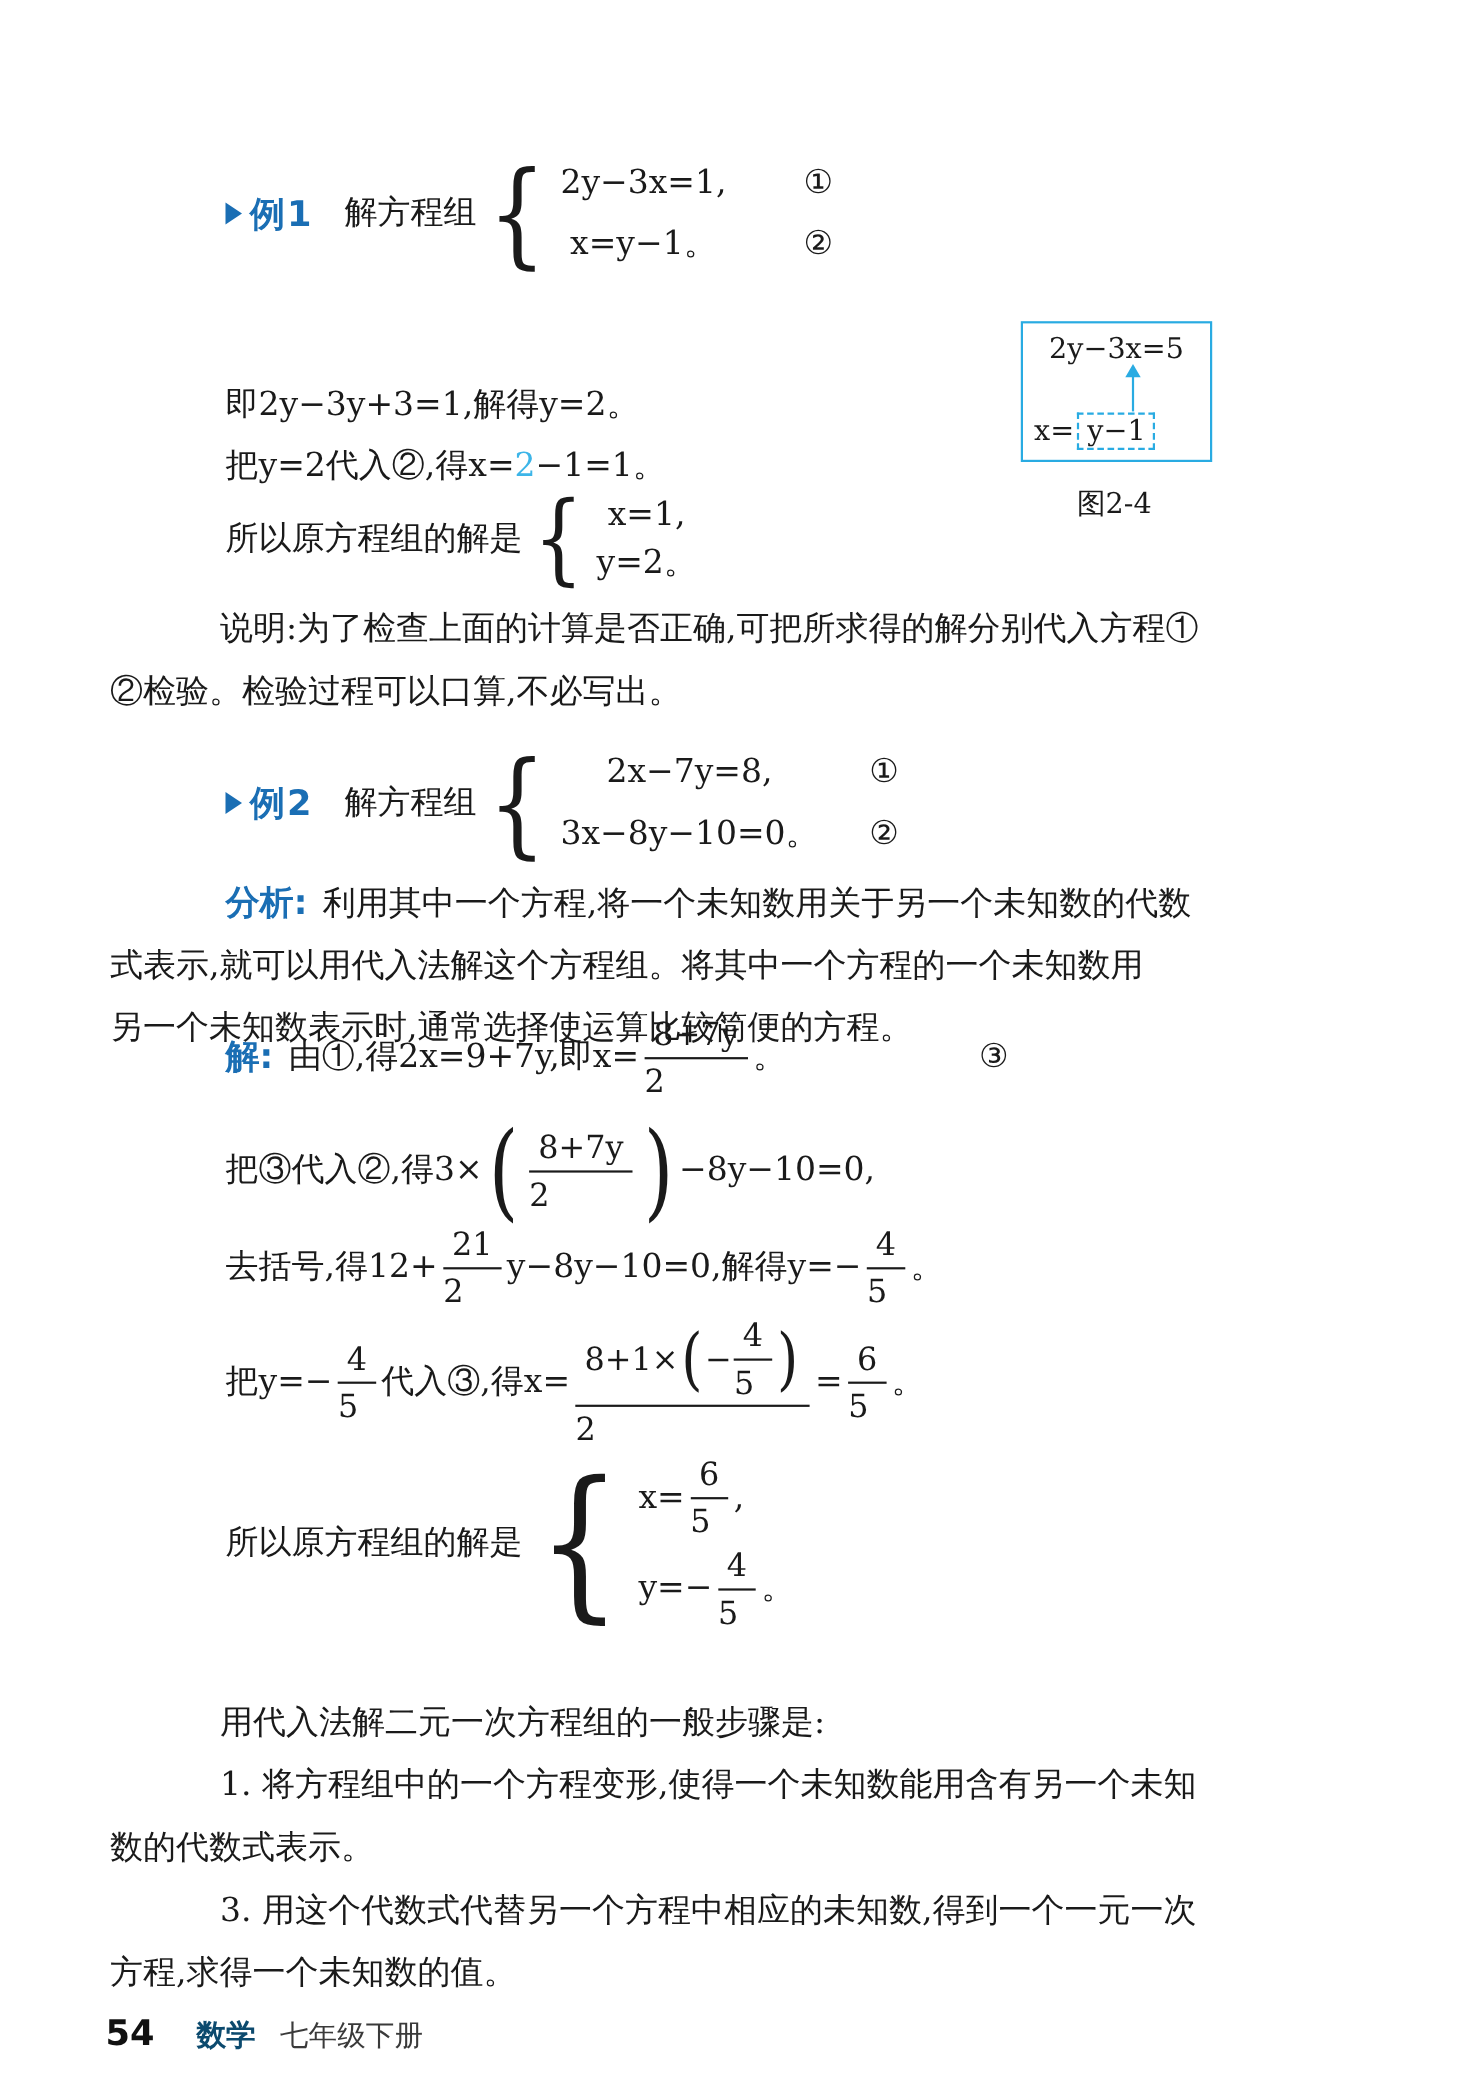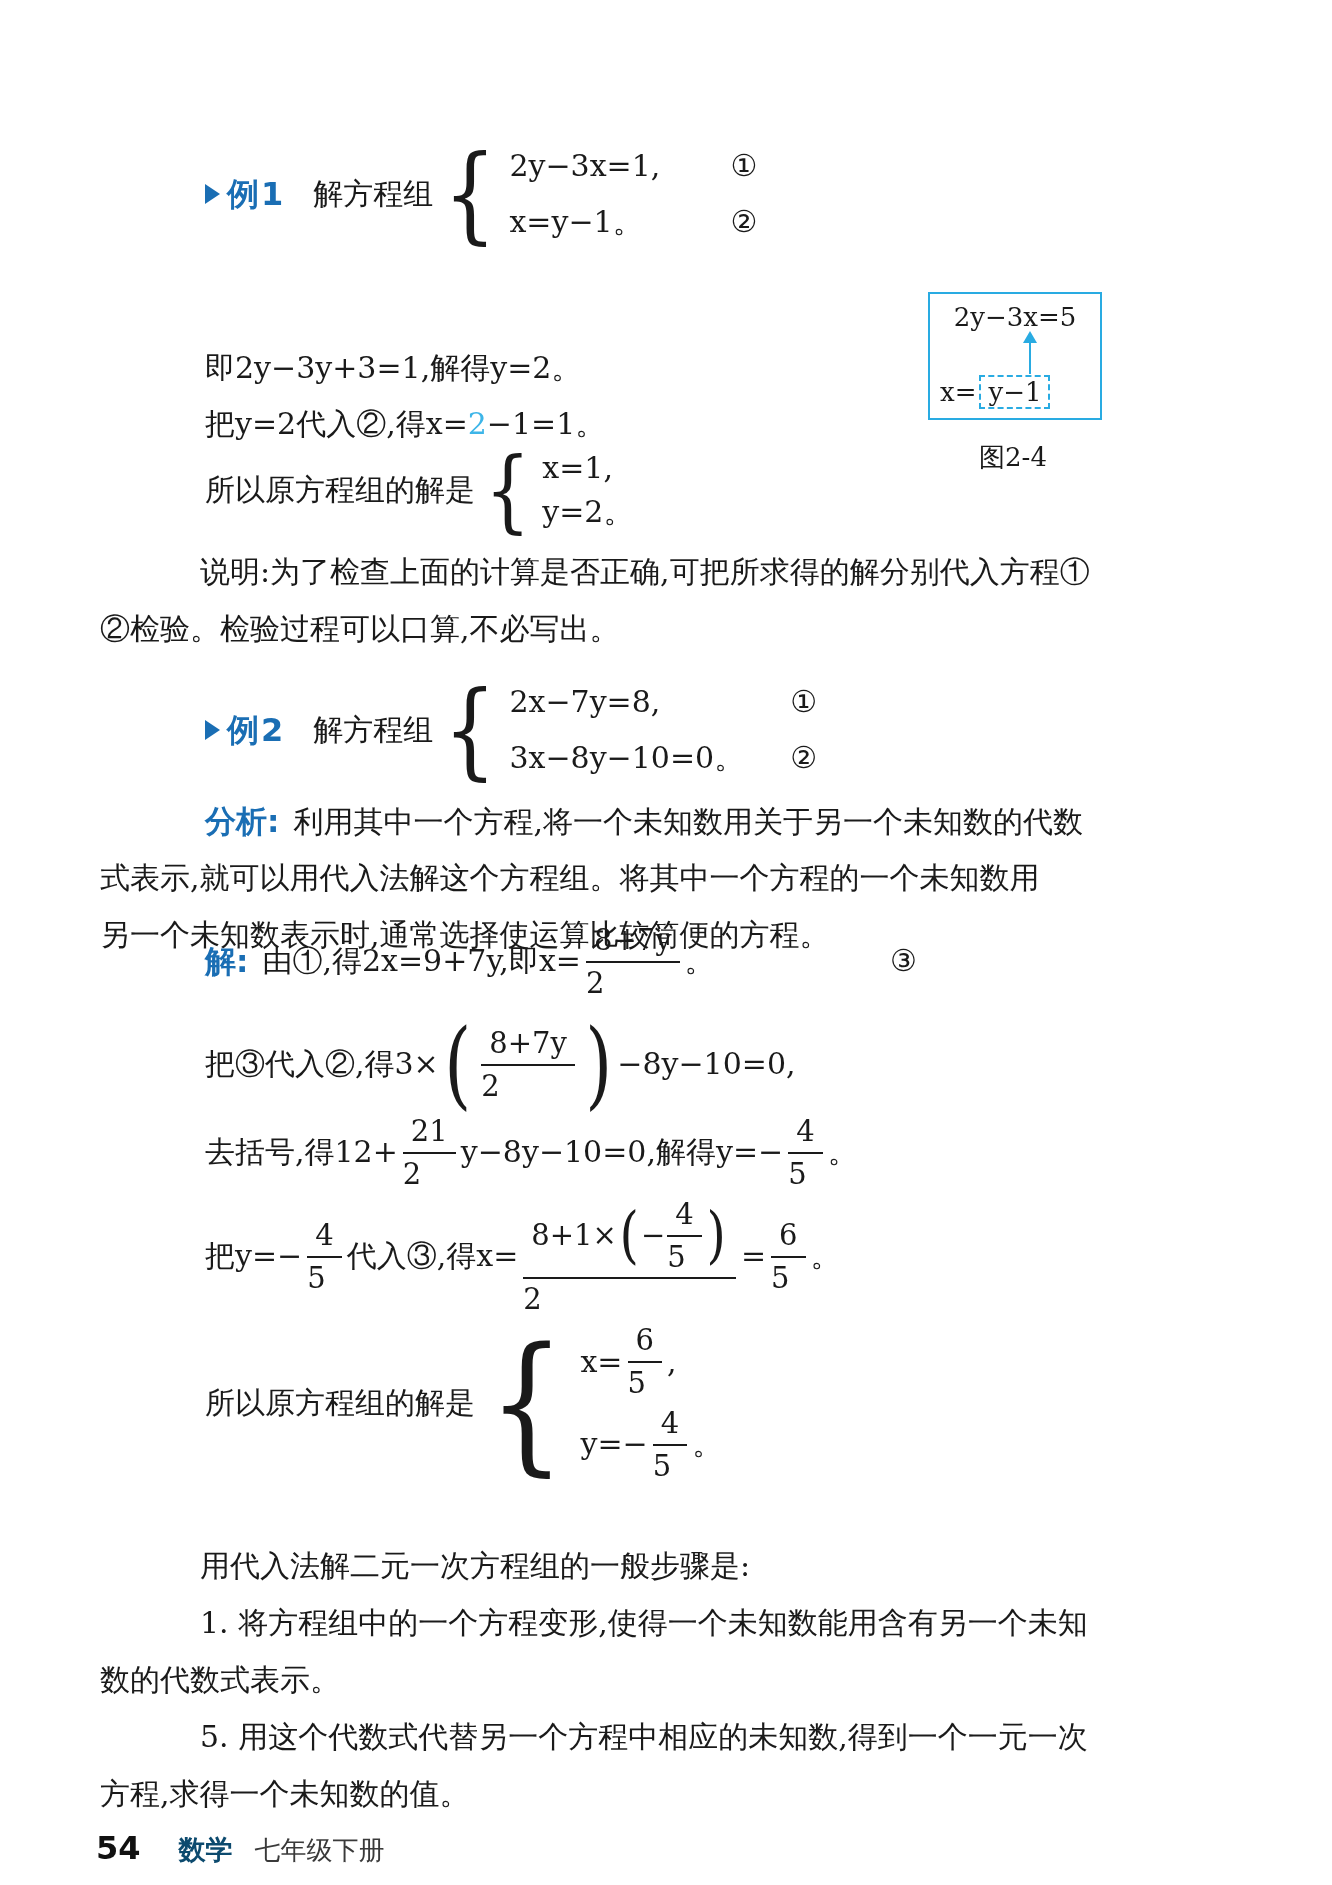--- a/index.html
+++ b/index.html
@@ -7,21 +7,21 @@
         font-family:"DejaVu Serif","Liberation Serif",serif;color:#1a1a1a;}
   .line{position:absolute;font-size:30px;line-height:56px;white-space:nowrap;}
   .flexline{display:flex;align-items:center;}
   .tri-icon{width:0;height:0;border-top:10px solid transparent;border-bottom:10px solid transparent;
         border-left:15px solid #1a6eb4;margin-right:7px;display:inline-block;}
   .ex-label{font-family:"DejaVu Sans","Liberation Sans",sans-serif;color:#1a6eb4;font-weight:bold;
         font-size:32px;margin-right:28px;letter-spacing:2px;}
   .sol-label{font-family:"DejaVu Sans","Liberation Sans",sans-serif;color:#1a6eb4;font-weight:bold;
         font-size:31px;margin-right:14px;}
   .cyan{color:#3db5e8;}
-  .syscol>div,.tagcol>div{line-height:56px;}
+  .syscol>div,.tagcol>div{line-height:56px;text-align:center;}
   .tagcol{margin-left:40px;}
   .brace{display:inline-block;line-height:1;transform:scaleX(0.8);font-weight:normal;margin-right:6px;}
   .frac{display:inline-flex;flex-direction:column;align-items:flex-start;margin:0 5px;font-size:29px;line-height:1.2;vertical-align:middle;}
   .frac>.num{border-bottom:2.5px solid #1a1a1a;padding:1px 8px 3px 8px;}
   .frac>.den{padding-top:3px;}
   .numrow{display:flex;align-items:center;}
   .bigp{font-size:96px;line-height:0.9;display:inline-block;transform:scaleX(0.72);font-weight:300;}
   .medp{font-size:62px;line-height:0.9;display:inline-block;transform:scaleX(0.8);font-weight:300;}
   .rescol{display:flex;flex-direction:column;align-items:flex-start;}
   .rescol>div{display:flex;align-items:center;}
@@ -191,21 +191,21 @@
           <span class="den">5</span>
         </span>
         <span>。</span>
       </div>
     </div>
   </div>
 
   <div class="line" style="top:1538px;left:200px;">用代入法解二元一次方程组的一般步骤是:</div>
   <div class="line" style="top:1595px;left:200px;">1. 将方程组中的一个方程变形,使得一个未知数能用含有另一个未知</div>
   <div class="line" style="top:1652px;left:100px;">数的代数式表示。</div>
-  <div class="line" style="top:1709px;left:200px;">5. 用这个代数式代替另一个方程中相应的未知数,得到一个一元一次</div>
+  <div class="line" style="top:1709px;left:200px;">3. 用这个代数式代替另一个方程中相应的未知数,得到一个一元一次</div>
   <div class="line" style="top:1766px;left:100px;">方程,求得一个未知数的值。</div>
 
   <div class="footer">
     <span class="pagenum">54</span>
     <span class="subject">数学</span>
     <span class="volume">七年级下册</span>
   </div>
 
 </div>
 

